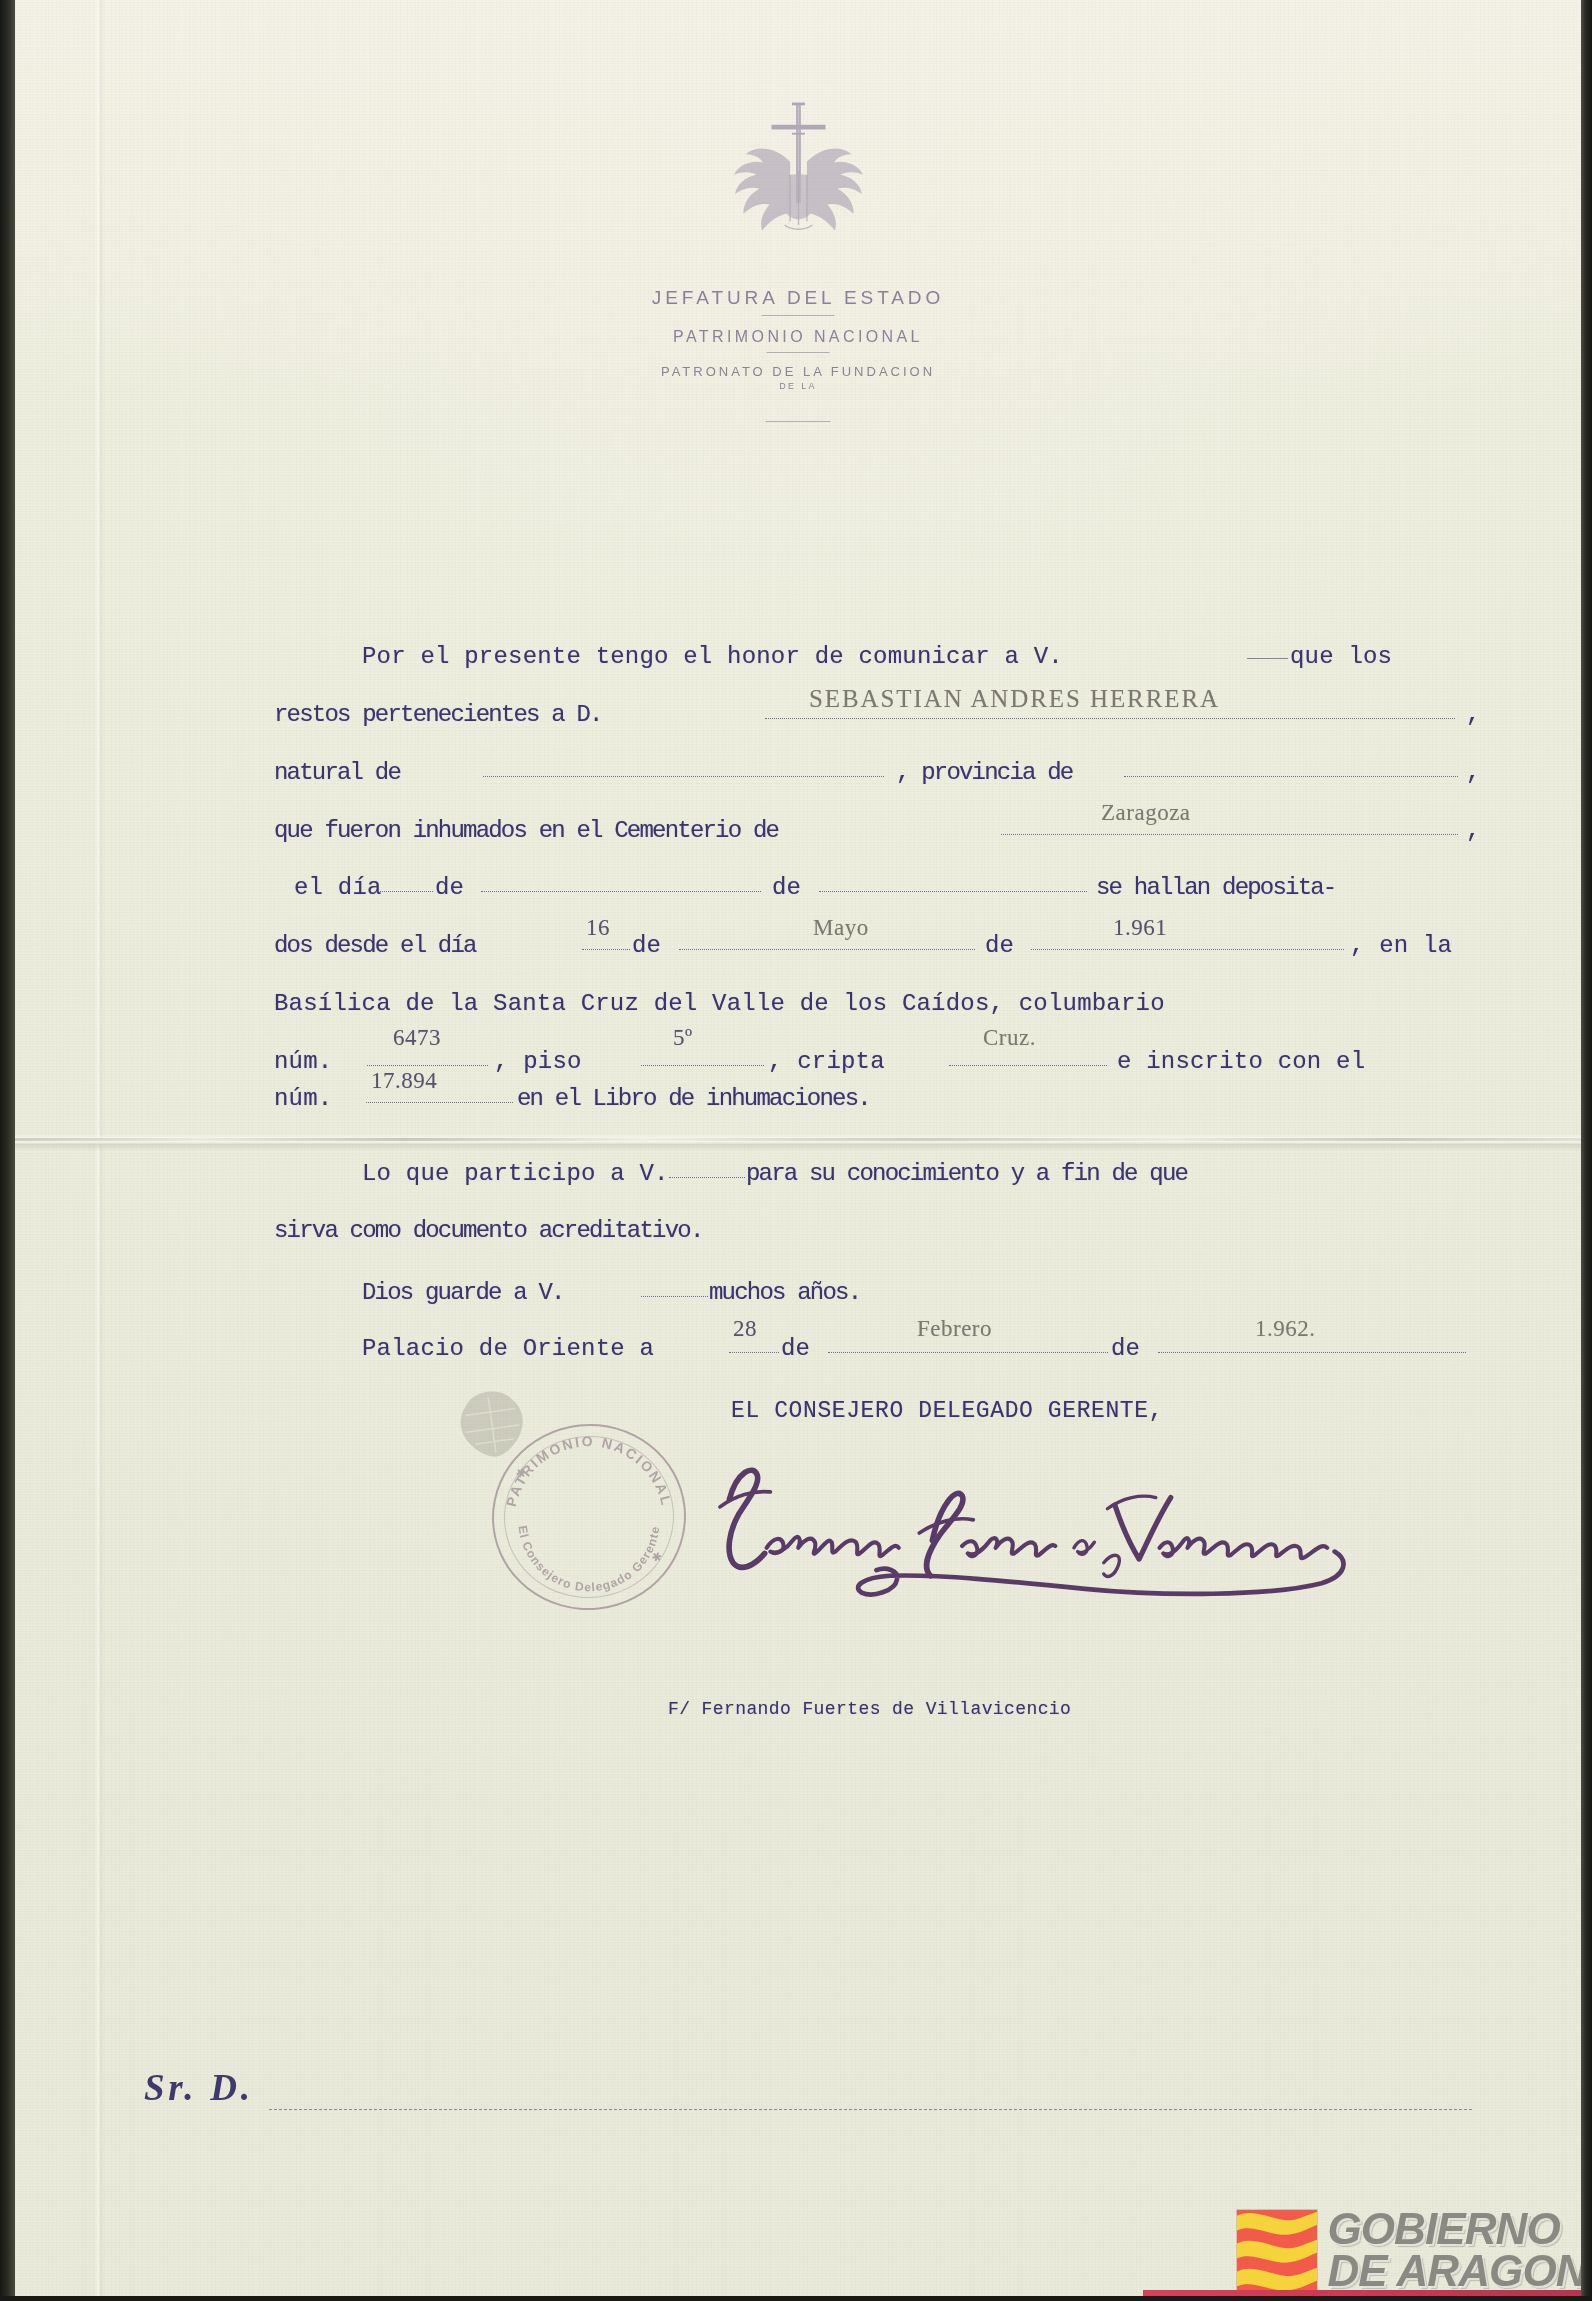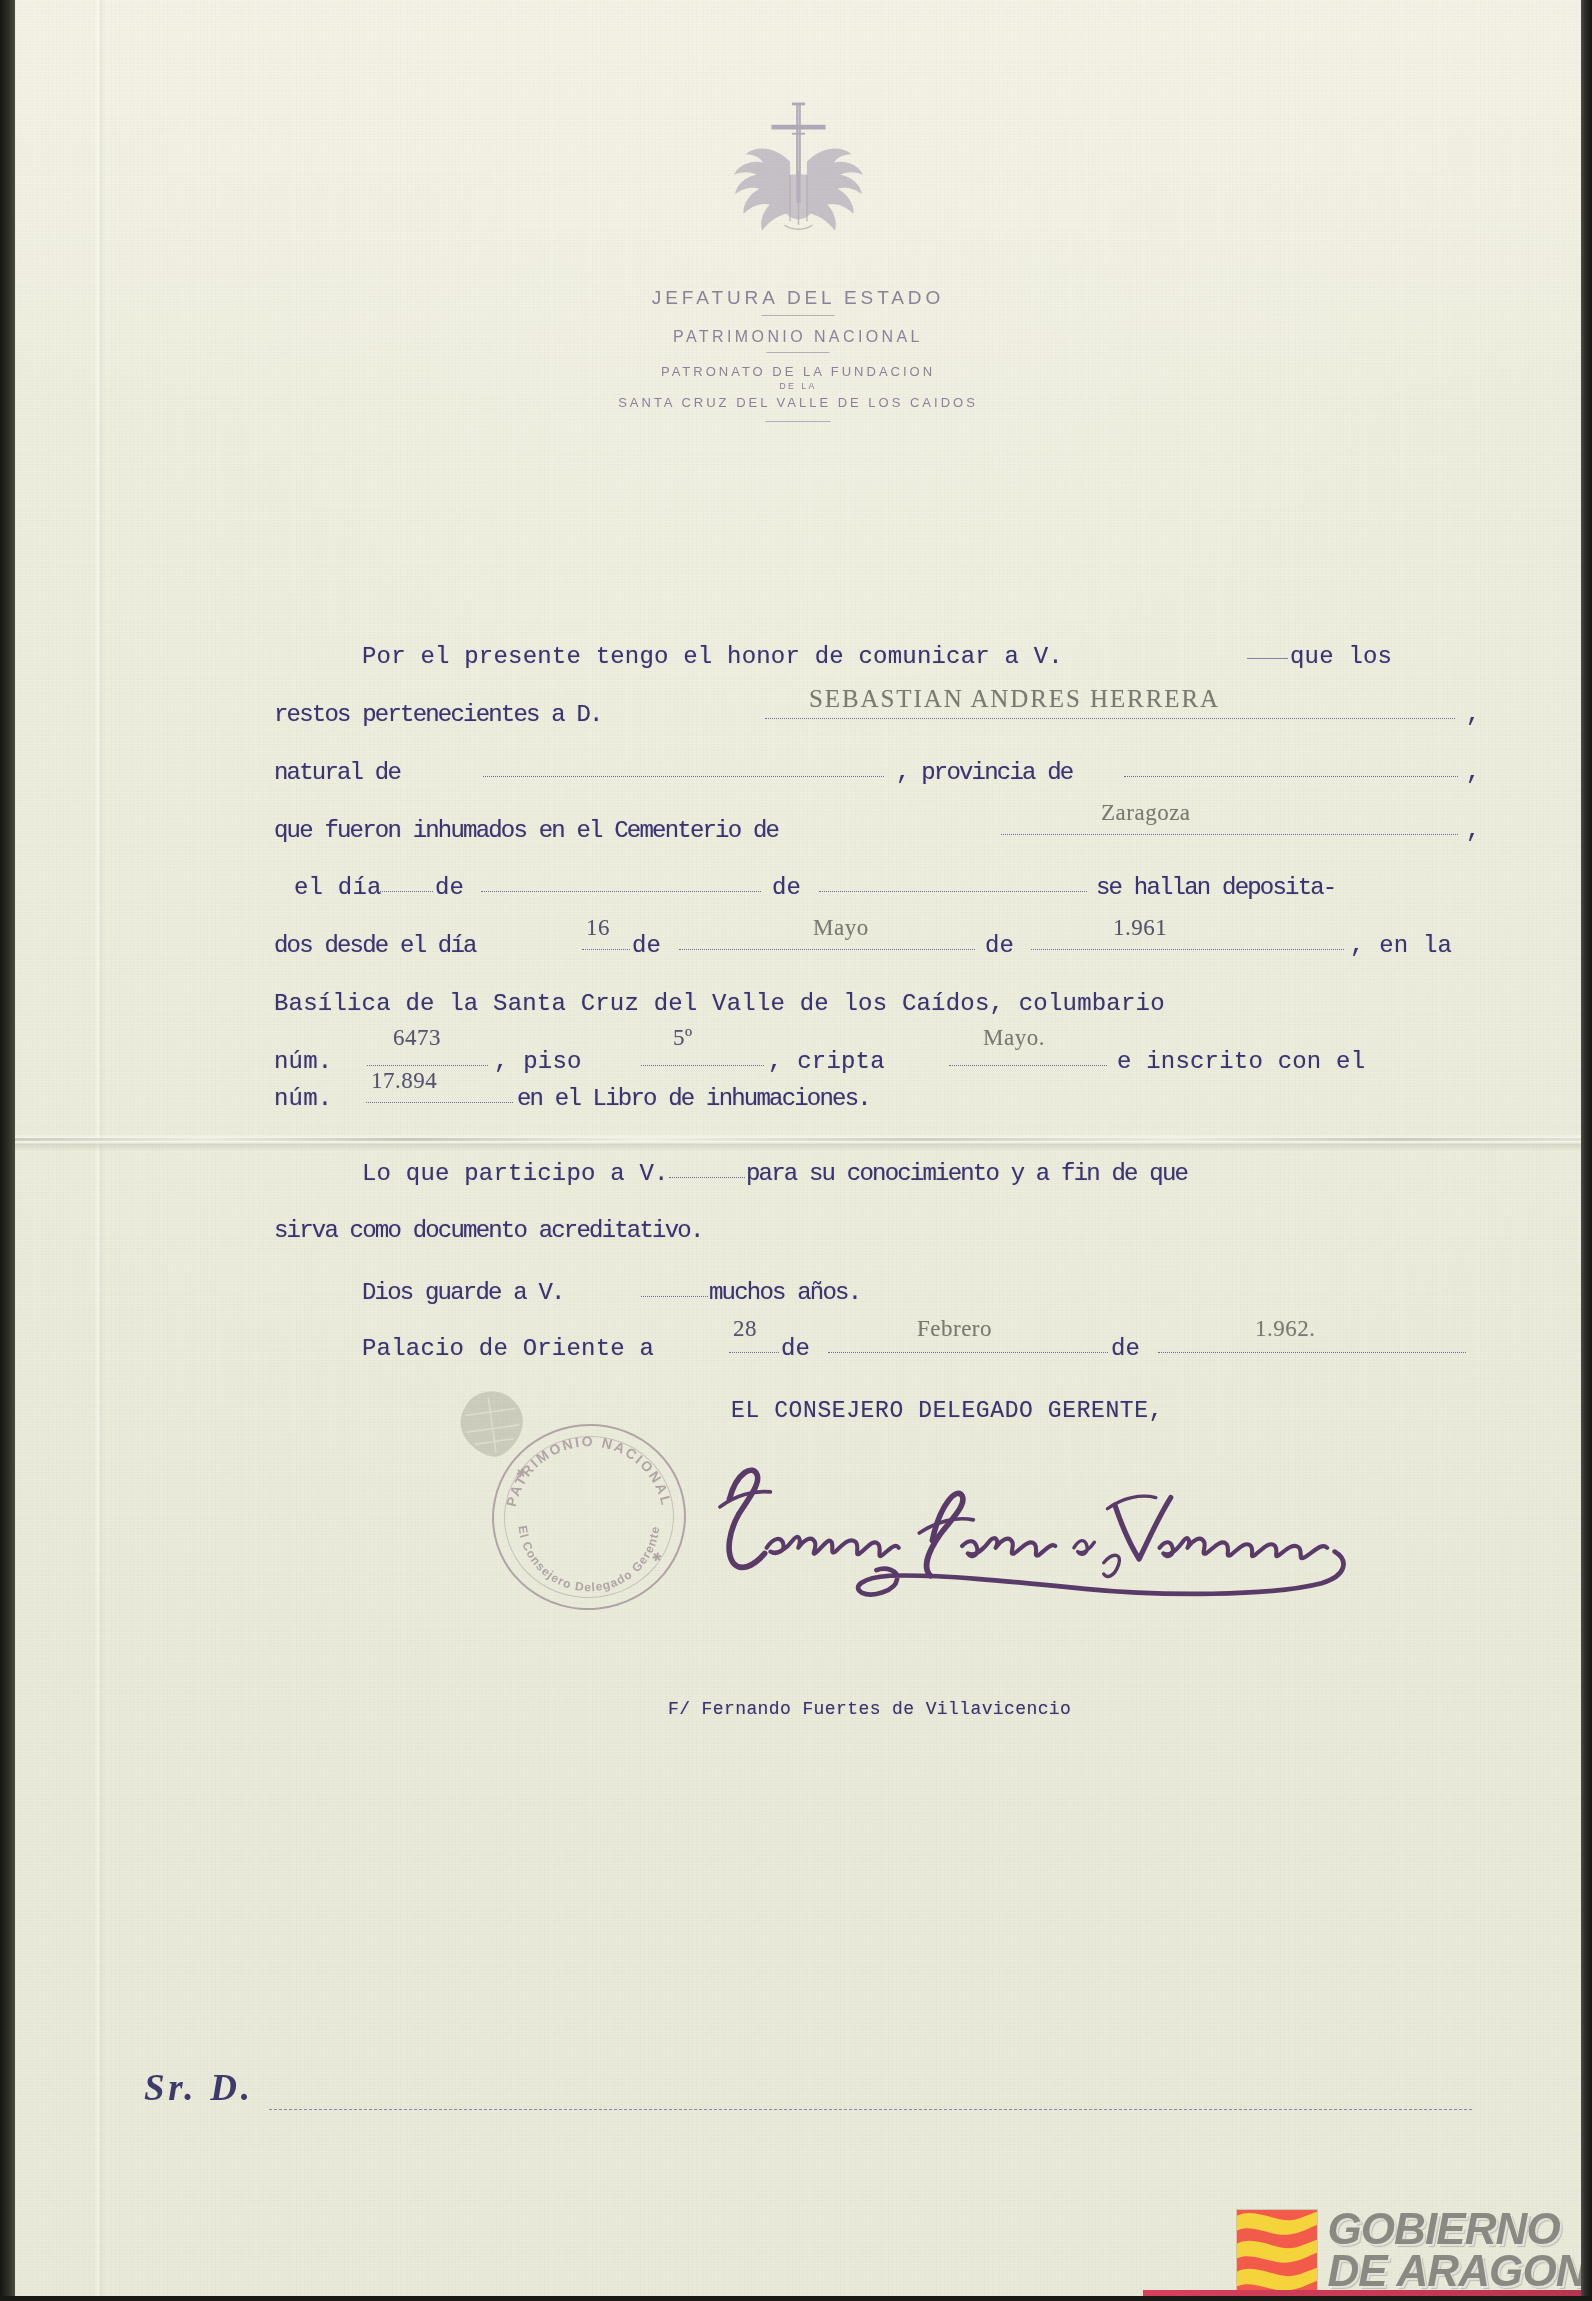--- a/index.html
+++ b/index.html
@@ -174,21 +174,20 @@
         </g>
       </svg>
     </div>
 
     <div class="lh lh1">JEFATURA DEL ESTADO</div>
     <div class="rule rule-a"></div>
     <div class="lh lh2">PATRIMONIO NACIONAL</div>
     <div class="rule rule-b"></div>
     <div class="lh lh4">DE LA</div>
     <div class="lh lh3">PATRONATO DE LA FUNDACION</div>
-    <div class="lh lh5">SANTA CRUZ DEL VALLE DE LOS CAIDOS</div>
     <div class="rule rule-c"></div>
 
     <div class="body">
 
       <div class="ln" style="left:347px;top:643px;">Por el presente tengo el honor de comunicar a V.</div>
       <span class="ln" style="left:1232px;top:643px;"><span class="fill solid" style="width:41px;height:18.6px;"></span></span>
       <div class="ln" style="left:1275px;top:643px;">que los</div>
 
       <div class="ln tight" style="left:259px;top:701px;font-family:Liberation Mono, monospace;">restos pertenecientes a D.</div>
       <span class="ln" style="left:750px;top:701px;"><span class="fill" style="width:690px;height:20.5px;"></span></span>
@@ -229,21 +228,21 @@
 
       <div class="ln" style="left:259px;top:1048px;">núm.</div>
       <span class="ln" style="left:352px;top:1048px;"><span class="fill" style="width:121px;height:20.5px;"></span></span>
       <div class="ln" style="left:479px;top:1048px;">, piso</div>
       <span class="ln" style="left:626px;top:1048px;"><span class="fill" style="width:123px;height:20.5px;"></span></span>
       <div class="ln" style="left:753px;top:1048px;">, cripta</div>
       <span class="ln" style="left:934px;top:1048px;"><span class="fill" style="width:158px;height:20.5px;"></span></span>
       <div class="ln" style="left:1102px;top:1048px;">e inscrito con el</div>
       <div class="hand ink" style="left:378px;top:1025px;">6473</div>
       <div class="hand ink" style="left:658px;top:1025px;">5º</div>
-      <div class="hand" style="left:968px;top:1025px;">Mayo.</div>
+      <div class="hand" style="left:968px;top:1025px;">Cruz.</div>
 
       <div class="ln" style="left:259px;top:1085px;">núm.</div>
       <span class="ln" style="left:351px;top:1085px;"><span class="fill" style="width:147px;height:20.5px;"></span></span>
       <div class="ln tight" style="left:502px;top:1085px;">en el Libro de inhumaciones.</div>
       <div class="hand ink" style="left:356px;top:1068px;">17.894</div>
 
       <div class="ln" style="left:347px;top:1160px;">Lo que participo a V.</div>
       <span class="ln" style="left:654px;top:1160px;"><span class="fill" style="width:76px;height:20.5px;"></span></span>
       <div class="ln tight" style="left:731px;top:1160px;">para su conocimiento y a fin de que</div>
 

